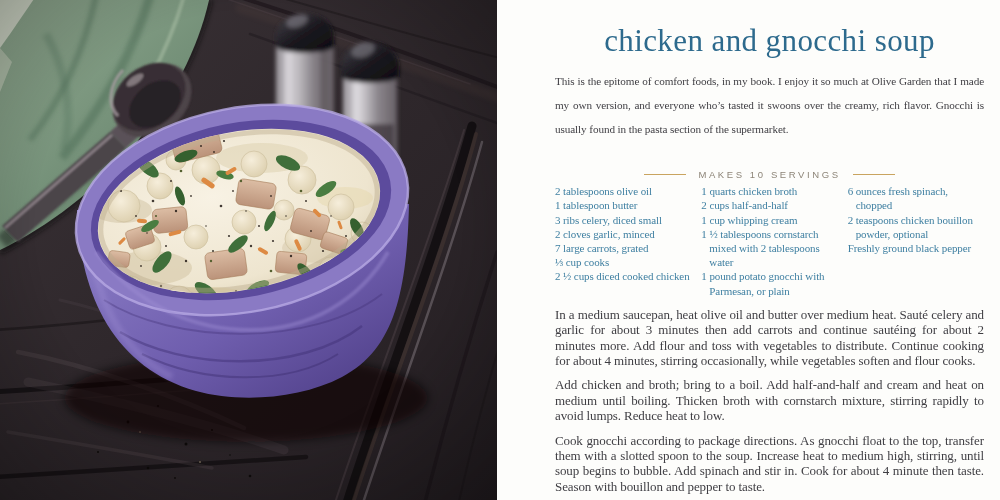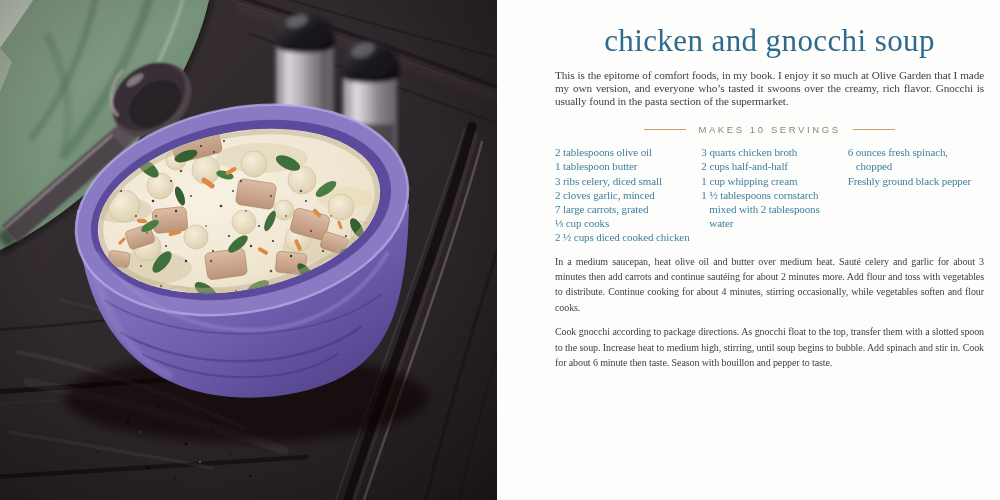--- a/index.html
+++ b/index.html
@@ -10,31 +10,31 @@
   
   .photo-page{width:497px;height:500px;position:relative;background:#2c2528;flex:none;}
   .photo-page svg{display:block;}
 
   
   .recipe-page{width:503px;height:500px;flex:none;box-sizing:border-box;
        background:#fdfdfb;padding:24px 16px 10px 58px;
        display:flex;flex-direction:column;}
   .title{font-size:31px;font-weight:normal;color:#2d6a8d;text-align:center;
        margin:0 0 11px;letter-spacing:.4px;line-height:1.1;}
-  .intro{font-size:11.2px;line-height:13px;color:#3f3e43;text-align:justify;
-       margin:0 0 16px;letter-spacing:-.1px;}
-  .servings{display:flex;align-items:center;justify-content:center;gap:12px;margin:0 0 10px;}
+  .intro{font-size:11.2px;line-height:24px;color:#3f3e43;text-align:justify;
+       margin:0 0 28px;letter-spacing:-.1px;}
+  .servings{display:flex;align-items:center;justify-content:center;gap:12px;margin:0 0 4px;}
   .rule{width:42px;height:1px;background:#c9a45f;flex:none;}
   .servings-text{font-family:"Liberation Sans",sans-serif;font-size:9.5px;
        letter-spacing:2.6px;color:#8d8578;white-space:nowrap;}
   .ingredients{display:flex;gap:10px;margin:0 0 9px;}
   .ingredients ul{list-style:none;margin:0;padding:0;flex:1;}
   .ingredients li{font-size:11px;line-height:14.2px;color:#4080a2;
        text-indent:-8px;padding-left:8px;letter-spacing:-.1px;}
-  .method{font-size:10px;line-height:15.4px;color:#3f3e43;text-align:justify;
+  .method{font-size:13px;line-height:15.4px;color:#3f3e43;text-align:justify;
        margin:0 0 9px;letter-spacing:-.1px;}
   .pageno{margin-top:auto;display:flex;justify-content:center;padding-bottom:2px;}
 </style>
 </head>
 <body>
 
 <div class="spread">
 
   <div class="photo-page">
     <svg width="497" height="500" viewBox="0 0 497 500" role="img">
@@ -340,28 +340,31 @@
       <ul>
         <li>2 tablespoons olive oil</li>
         <li>1 tablespoon butter</li>
         <li>3 ribs celery, diced small</li>
         <li>2 cloves garlic, minced</li>
         <li>7 large carrots, grated</li>
         <li>⅓ cup cooks</li>
         <li>2 ½ cups diced cooked chicken</li>
       </ul>
       <ul>
-        <li>3 quarts chicken broth</li>
+        <li>1 quarts chicken broth</li>
         <li>2 cups half-and-half</li>
         <li>1 cup whipping cream</li>
         <li>1 ½ tablespoons cornstarch mixed with 2 tablespoons water</li>
+        <li>1 pound potato gnocchi with Parmesan, or plain</li>
       </ul>
       <ul>
         <li>6 ounces fresh spinach, chopped</li>
+        <li>2 teaspoons chicken bouillon powder, optional</li>
         <li>Freshly ground black pepper</li>
       </ul>
     </div>
 
     <p class="method">In a medium saucepan, heat olive oil and butter over medium heat. Sauté celery and garlic for about 3 minutes then add carrots and continue sautéing for about 2 minutes more. Add flour and toss with vegetables to distribute. Continue cooking for about 4 minutes, stirring occasionally, while vegetables soften and flour cooks.</p>
-    <p class="method">Cook gnocchi according to package directions. As gnocchi float to the top, transfer them with a slotted spoon to the soup. Increase heat to medium high, stirring, until soup begins to bubble. Add spinach and stir in. Cook for about 6 minute then taste. Season with bouillon and pepper to taste.</p>
+    <p class="method">Add chicken and broth; bring to a boil. Add half-and-half and cream and heat on medium until boiling. Thicken broth with cornstarch mixture, stirring rapidly to avoid lumps. Reduce heat to low.</p>
+    <p class="method">Cook gnocchi according to package directions. As gnocchi float to the top, transfer them with a slotted spoon to the soup. Increase heat to medium high, stirring, until soup begins to bubble. Add spinach and stir in. Cook for about 4 minute then taste. Season with bouillon and pepper to taste.</p>
 
   </div>
 </div>
 
 </body></html>

